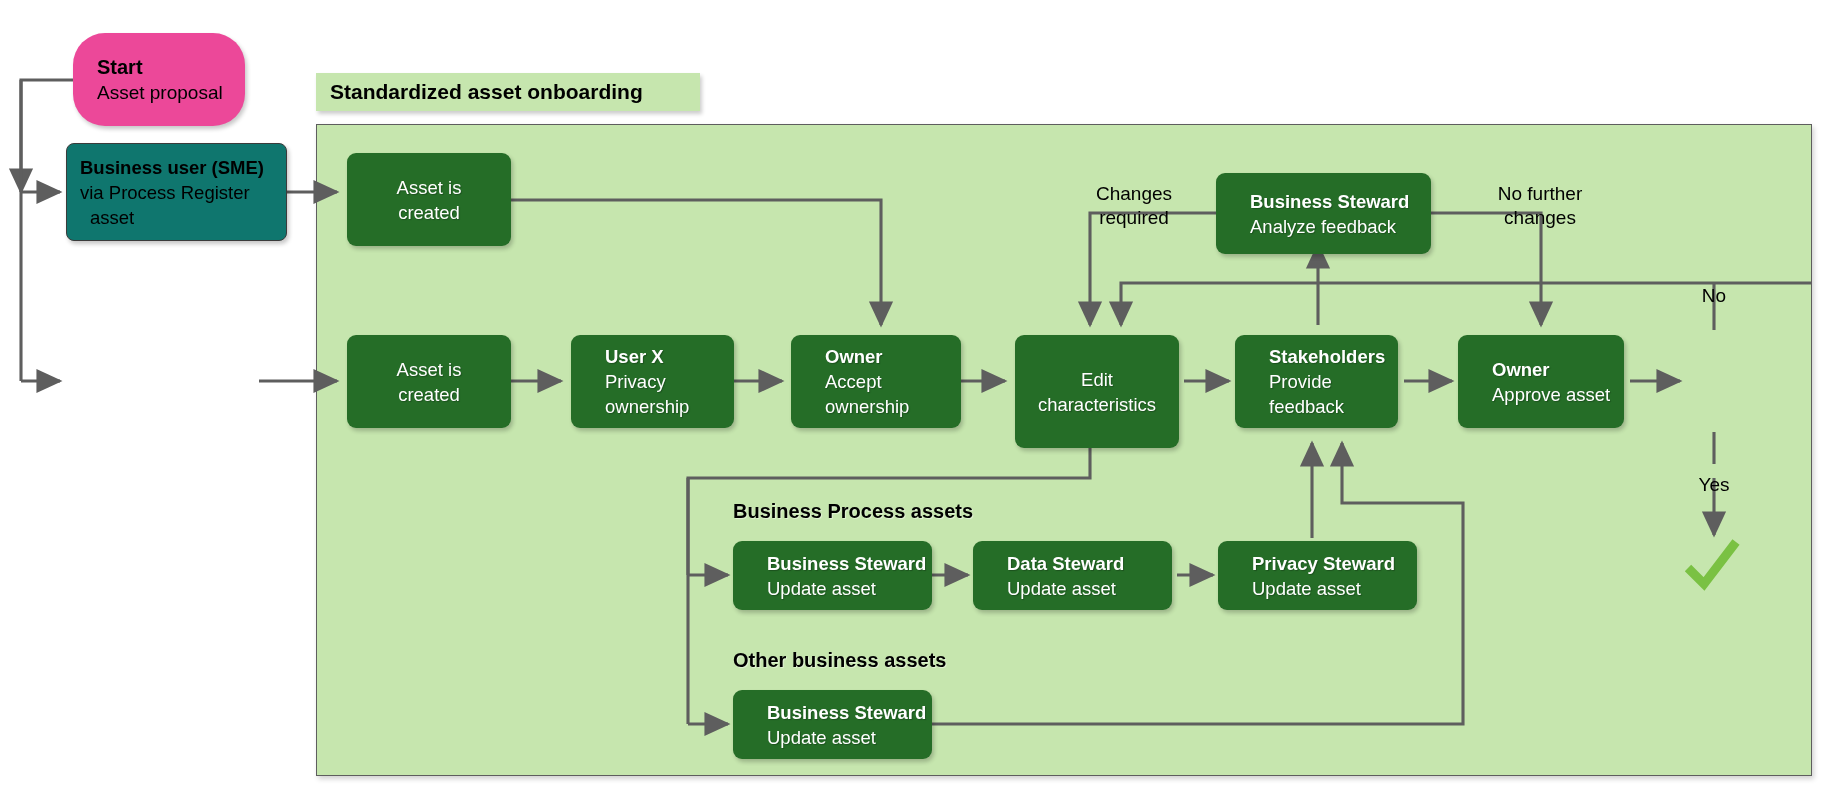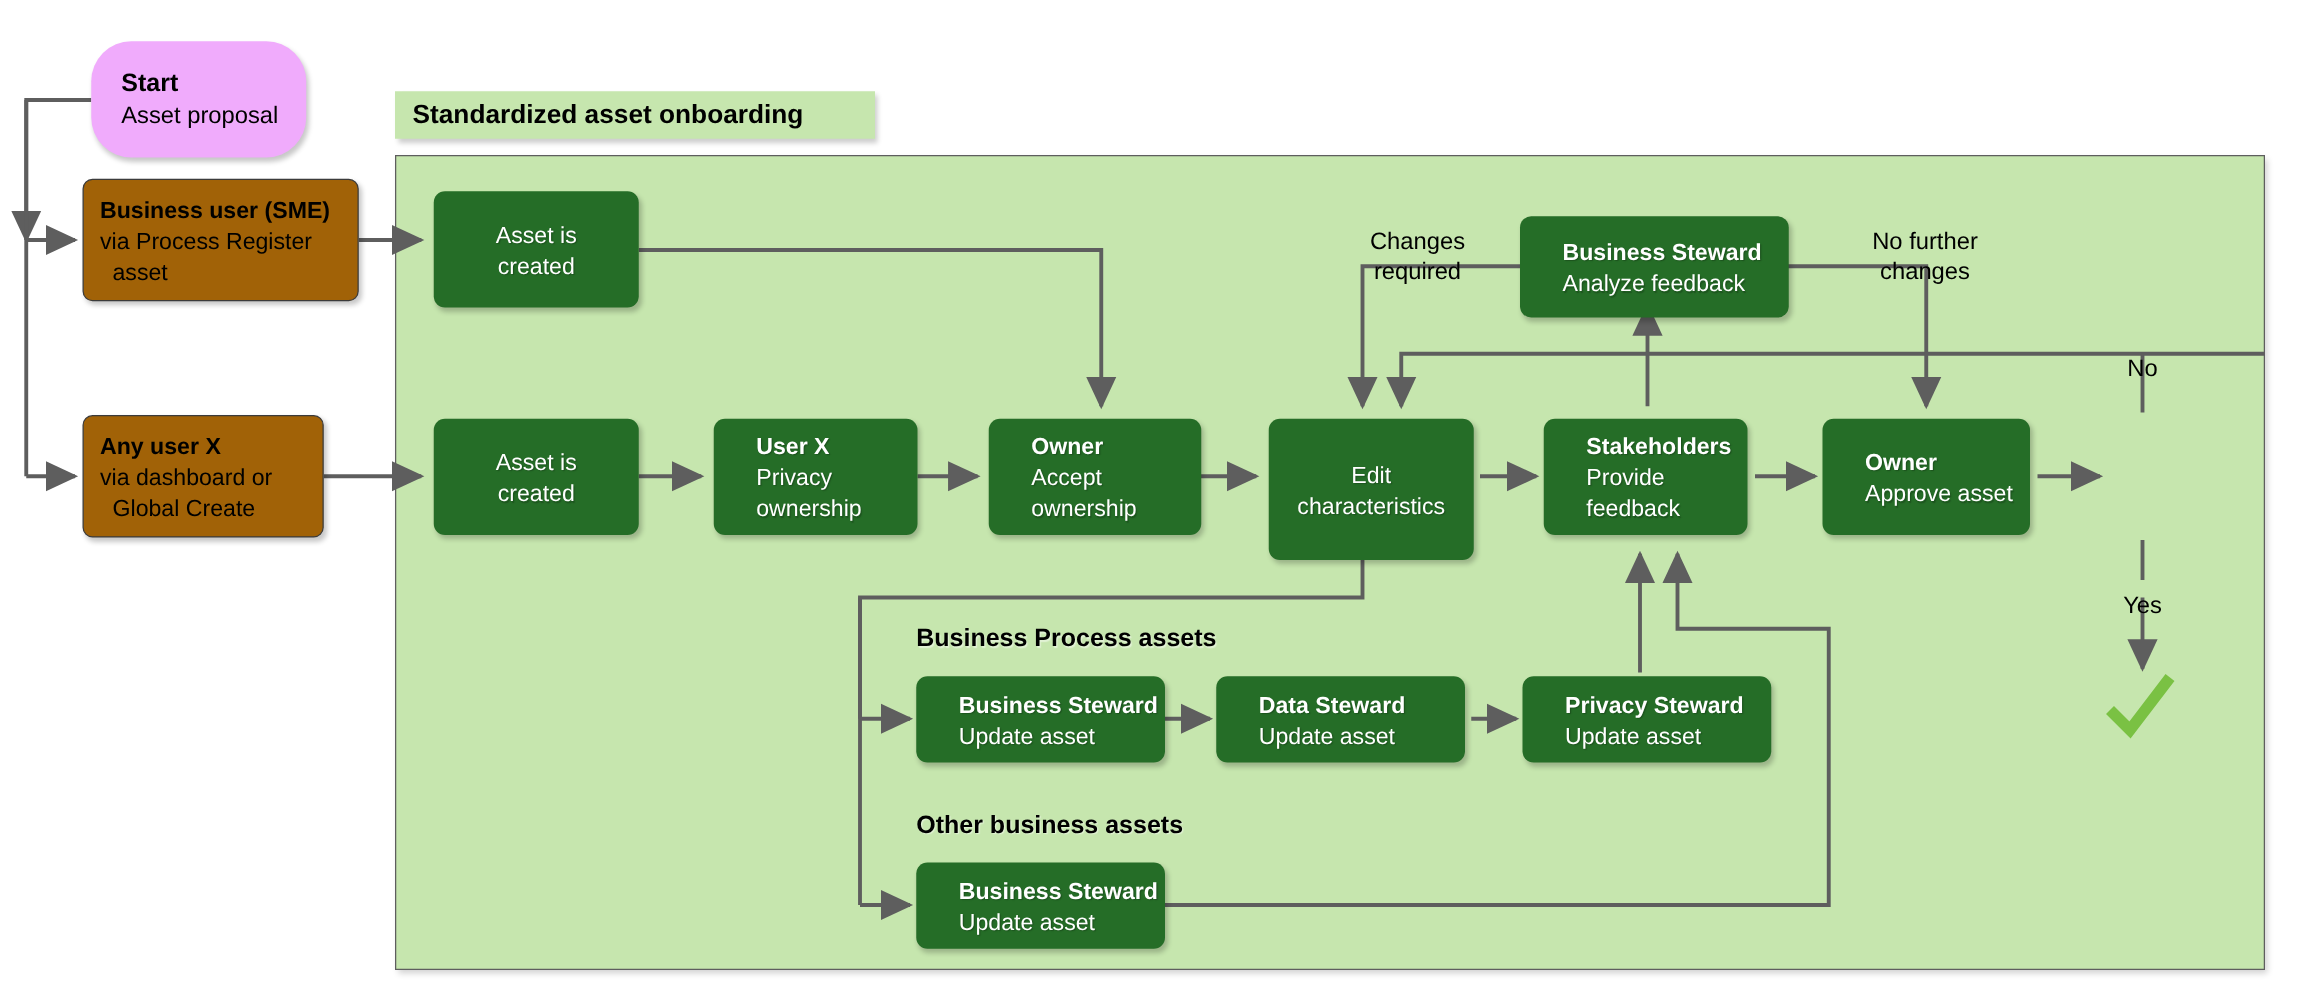--- a/index.html
+++ b/index.html
@@ -29,33 +29,33 @@
     flex-direction: column;
     justify-content: center;
     z-index: 5;
     box-shadow: 2px 3px 4px rgba(0,0,0,0.22);
   }
   .node .t1 { font-weight: bold; }
   .node .t2 { font-weight: normal; }
 
   
   .pill {
-    background: #f0abfc;
+    background: #ec4899;
     border-radius: 32px;
     border: none;
     color: #000000;
     padding: 0 0 0 24px;
     font-size: 19px;
     line-height: 25px;
   }
   .pill .t1 { font-size: 20px; }
 
   
   .actor {
-    background: #a16207;
+    background: #0f766e;
     border: 1.6px solid #3b3b3b;
     border-radius: 8px;
     color: #000000;
     padding: 0 10px 0 13px;
     font-size: 18.5px;
     line-height: 25px;
   }
   .actor .t1 { font-size: 18.5px; }
   .actor .t3 { padding-left: 10px; }
 
@@ -198,25 +198,20 @@
     <div class="t1">Start</div>
     <div class="t2">Asset proposal</div>
   </div>
 
   <div class="node actor" style="left:66px; top:143px; width:221px; height:98px;">
     <div class="t1">Business user (SME)</div>
     <div class="t2">via Process Register</div>
     <div class="t2 t3">asset</div>
   </div>
 
-  <div class="node actor" style="left:66px; top:332px; width:193px; height:98px;">
-    <div class="t1">Any user X</div>
-    <div class="t2">via dashboard or</div>
-    <div class="t2 t3">Global Create</div>
-  </div>
 
   <div class="node green center" style="left:347px; top:153px; width:164px; height:93px;">
     <div class="t2">Asset is</div>
     <div class="t2">created</div>
   </div>
 
   <div class="node green center" style="left:347px; top:335px; width:164px; height:93px;">
     <div class="t2">Asset is</div>
     <div class="t2">created</div>
   </div>

